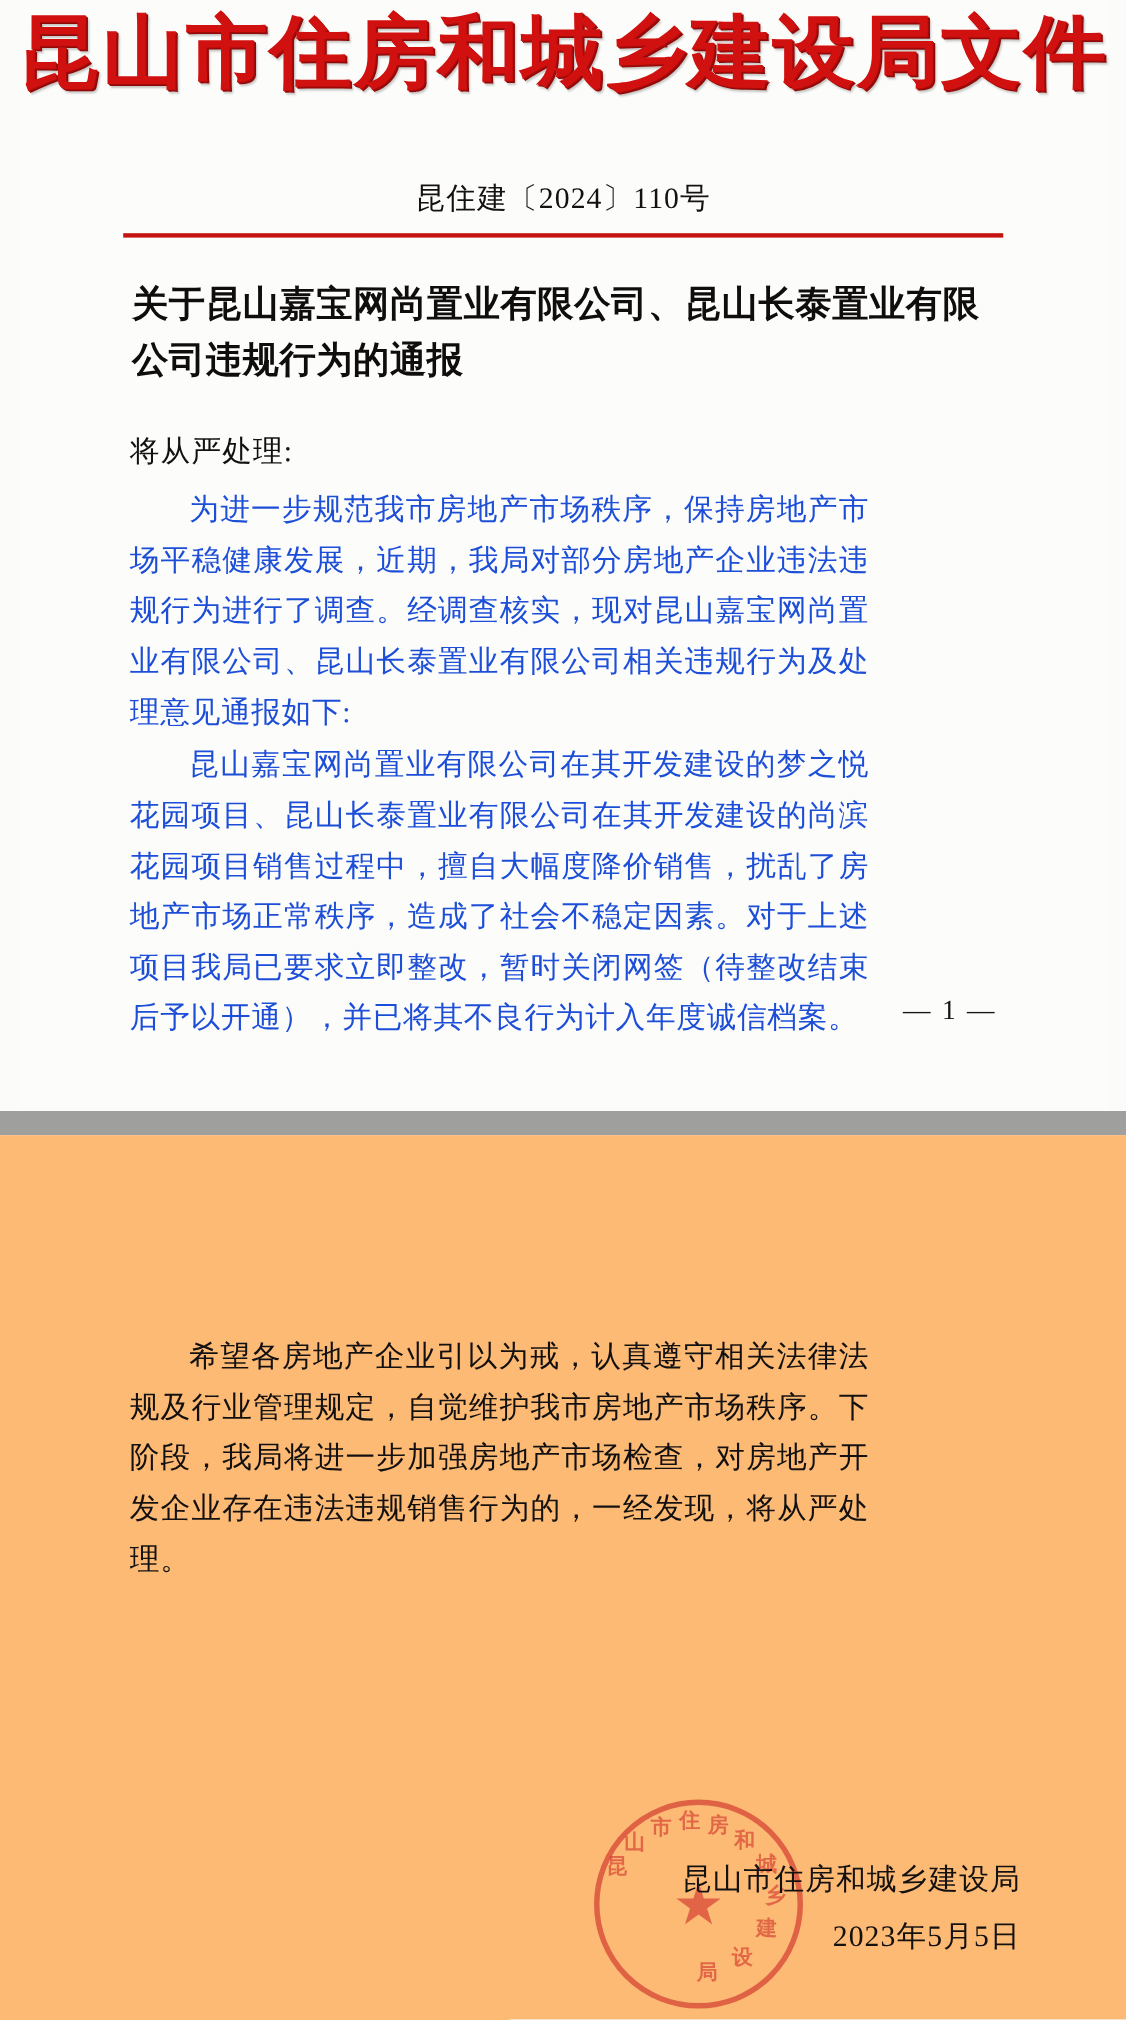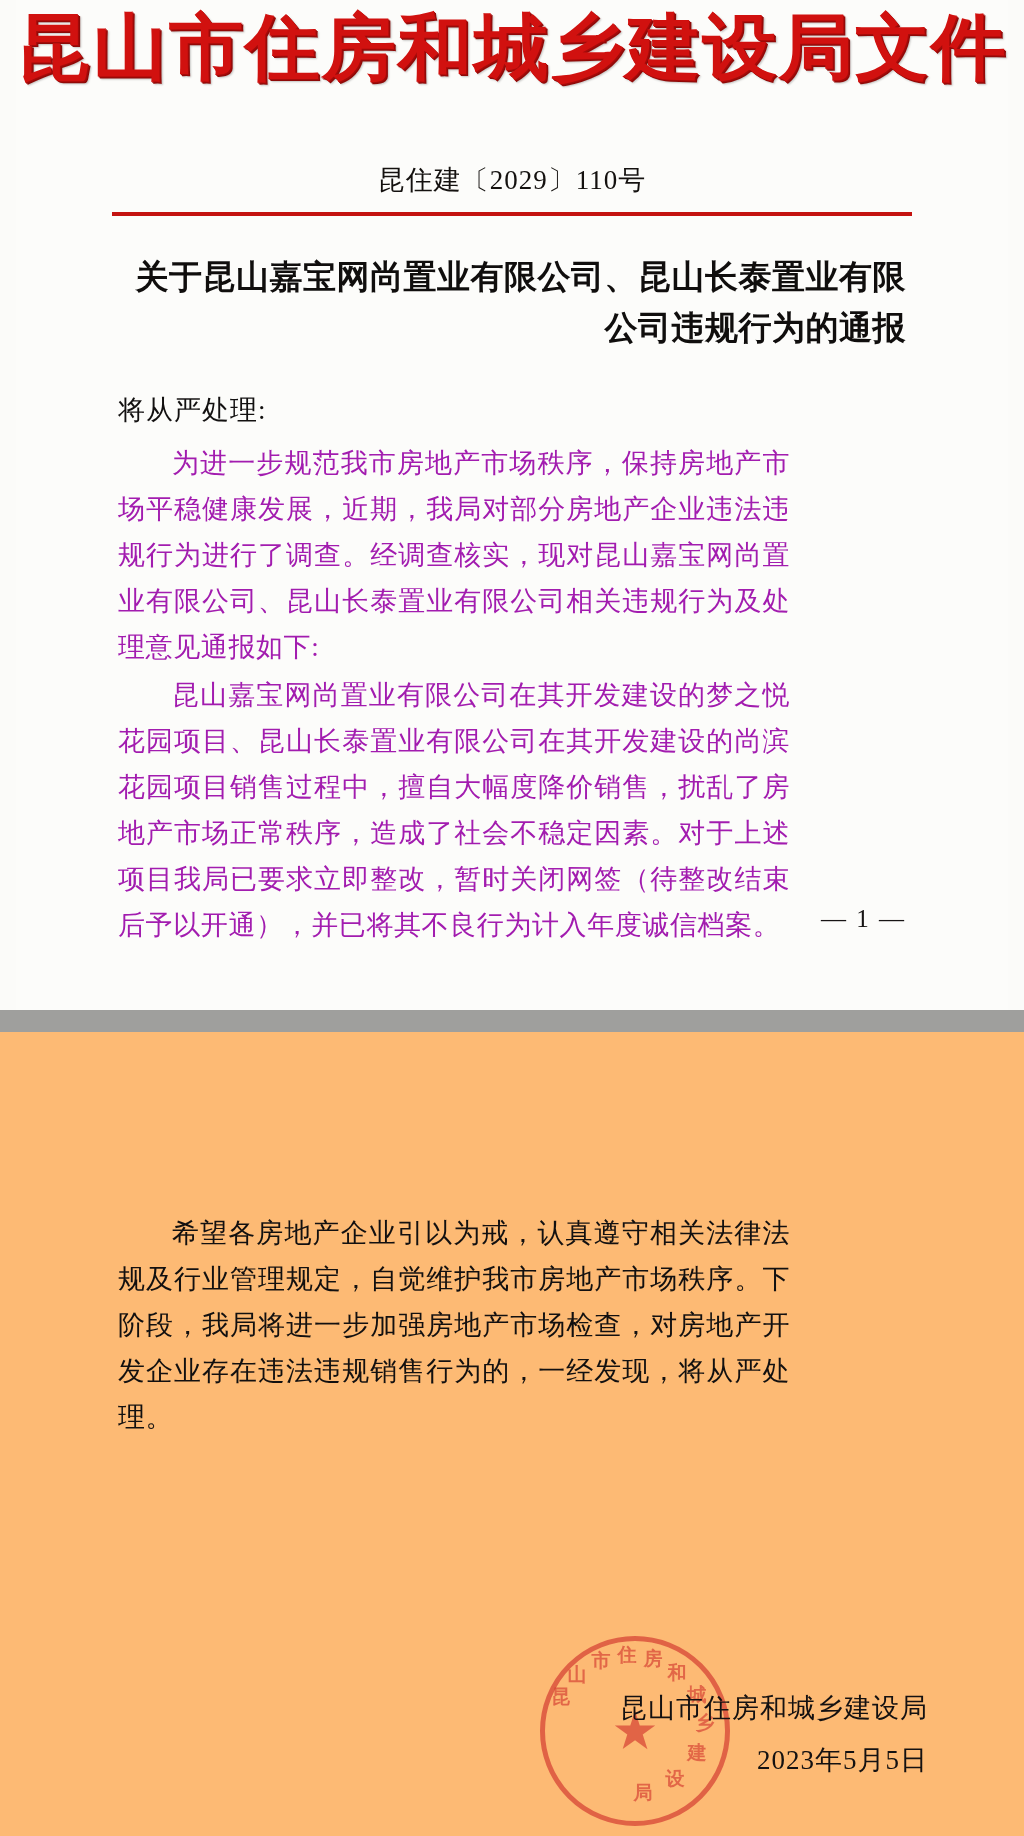--- a/index.html
+++ b/index.html
@@ -72,21 +72,21 @@
     top: 212px;
     width: 800px;
     height: 4px;
     background: #c41310;
   }
   .doc-title {
     position: absolute;
     left: 120px;
     top: 252px;
     width: 786px;
-    text-align: right;
+    text-align: left;
     font-size: 33px;
     font-weight: bold;
     line-height: 1.55;
     color: #100e0d;
     letter-spacing: 0.5px;
   }
   .salutation {
     position: absolute;
     left: 118px;
     top: 392px;
@@ -94,21 +94,21 @@
     color: #121010;
     letter-spacing: 1px;
   }
   .body-1 {
     position: absolute;
     left: 118px;
     top: 440px;
     width: 672px;
     font-size: 27px;
     line-height: 46px;
-    color: #a21caf;
+    color: #1d4ed8;
     text-align: justify;
     text-justify: inter-ideograph;
     letter-spacing: 0.6px;
   }
   .body-1 p {
     margin: 0 0 2px 0;
     text-indent: 2em;
   }
   .page-num-1 {
     position: absolute;
@@ -215,21 +215,21 @@
 
 <div class="page-wrap">
 
   <div class="doc-page-1">
     <div class="doc-sheet"></div>
 
     <div class="masthead">
       <div class="masthead-title">昆山市住房和城乡建设局文件</div>
     </div>
 
-    <div class="doc-number">昆住建〔2029〕110号</div>
+    <div class="doc-number">昆住建〔2024〕110号</div>
 
     <div class="red-rule"></div>
 
     <div class="doc-title">关于昆山嘉宝网尚置业有限公司、昆山长泰置业有限公司违规行为的通报</div>
 
     <div class="salutation">将从严处理:</div>
 
     <div class="body-1">
       <p>为进一步规范我市房地产市场秩序，保持房地产市场平稳健康发展，近期，我局对部分房地产企业违法违规行为进行了调查。经调查核实，现对昆山嘉宝网尚置业有限公司、昆山长泰置业有限公司相关违规行为及处理意见通报如下:</p>
       <p>昆山嘉宝网尚置业有限公司在其开发建设的梦之悦花园项目、昆山长泰置业有限公司在其开发建设的尚滨花园项目销售过程中，擅自大幅度降价销售，扰乱了房地产市场正常秩序，造成了社会不稳定因素。对于上述项目我局已要求立即整改，暂时关闭网签（待整改结束后予以开通），并已将其不良行为计入年度诚信档案。</p>

